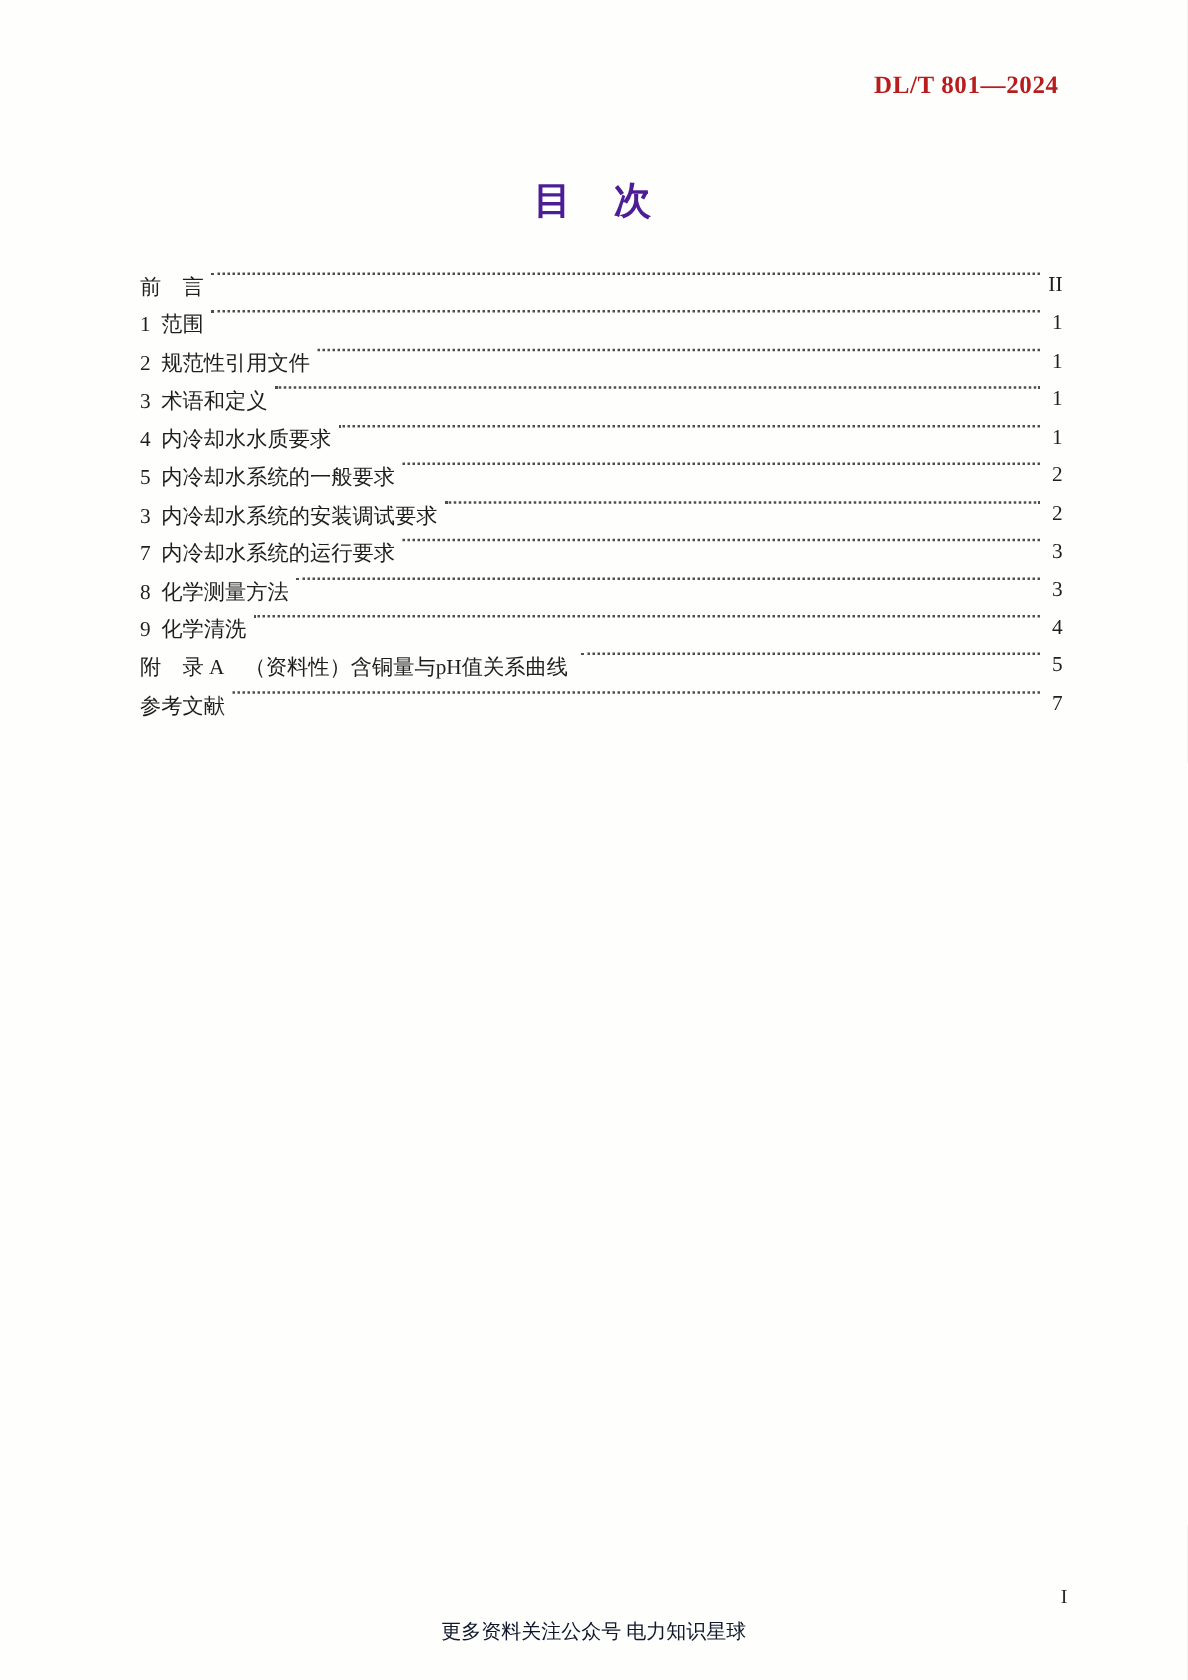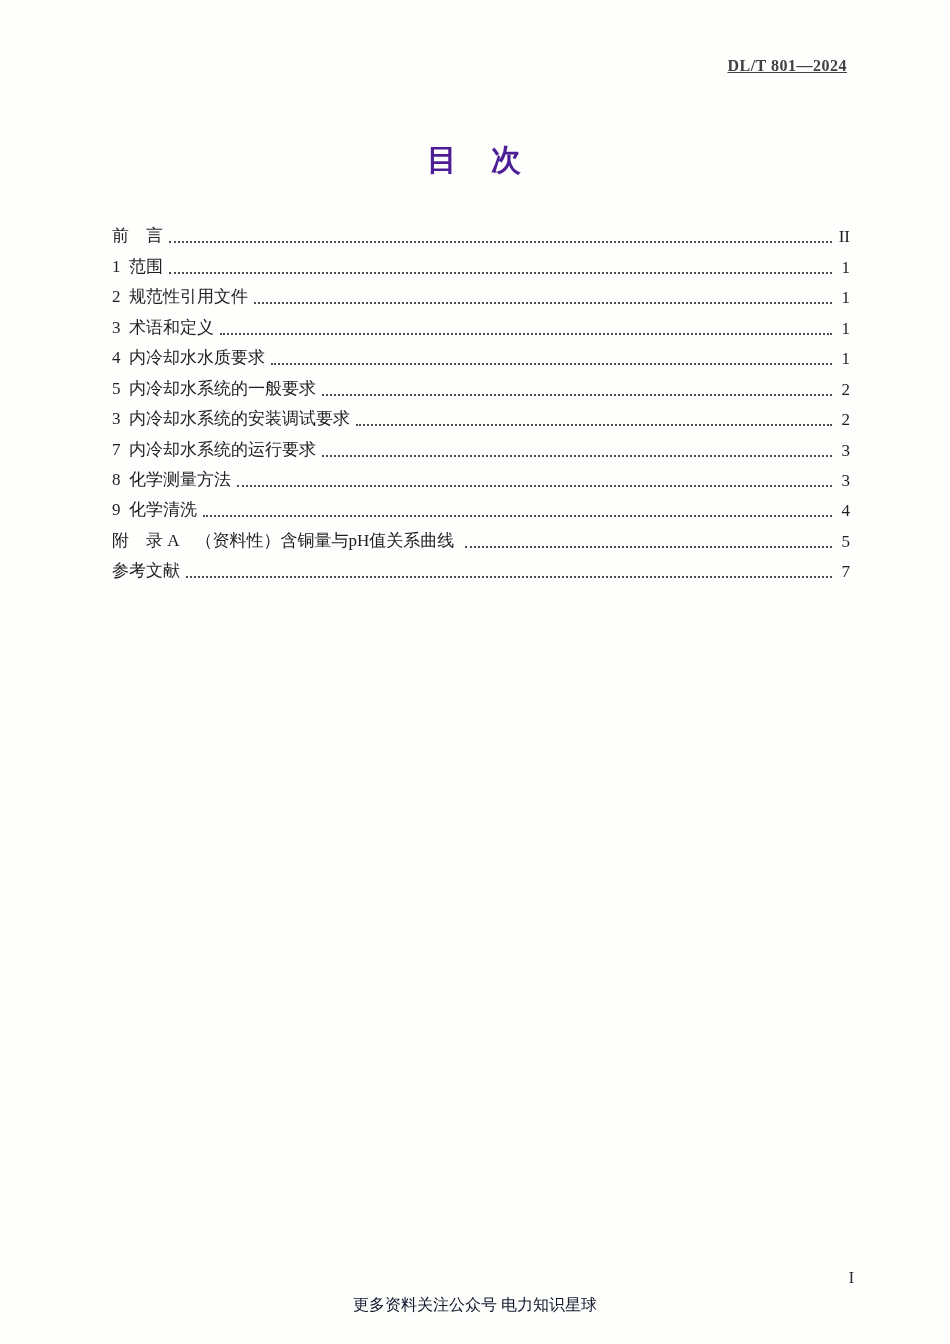--- a/index.html
+++ b/index.html
@@ -8,34 +8,33 @@
     width:950px;height:1344px;
     margin:0 auto;
     background:#fefefdF;
     background:#fefefd;
     font-family:"Liberation Serif","DejaVu Serif",serif;
     color:#1c1c1c;
     overflow:hidden;
   }
   .header-no{
     position:absolute;top:57px;right:103px;
-    font-size:16px;font-weight:700;letter-spacing:.5px;color:#404040;
+    font-size:20px;font-weight:700;letter-spacing:.5px;color:#b91c1c;
     white-space:pre;
-    text-decoration:underline;
   }
   .doc-title{
     position:absolute;top:140px;left:0;width:100%;margin:0;
     text-align:center;font-size:30px;font-weight:700;color:#4c1d95;
     white-space:pre;letter-spacing:2px;
   }
   .toc{
     position:absolute;left:112px;right:100px;top:218px;
   }
   .toc-row{
-    display:flex;align-items:flex-end;
+    display:flex;align-items:flex-start;
     height:30.45px;font-size:17px;white-space:pre;color:#1e1e1e;
   }
   .toc-label{flex:0 0 auto;padding-bottom:1px;}
   .leader{
     flex:1 1 auto;height:0;
     margin:0 4px 5px 6px;
     border-bottom:2px dotted #4d4d4d;
   }
   .toc-page{flex:0 0 auto;min-width:14px;text-align:right;padding-bottom:1px;}
   .pageno{

